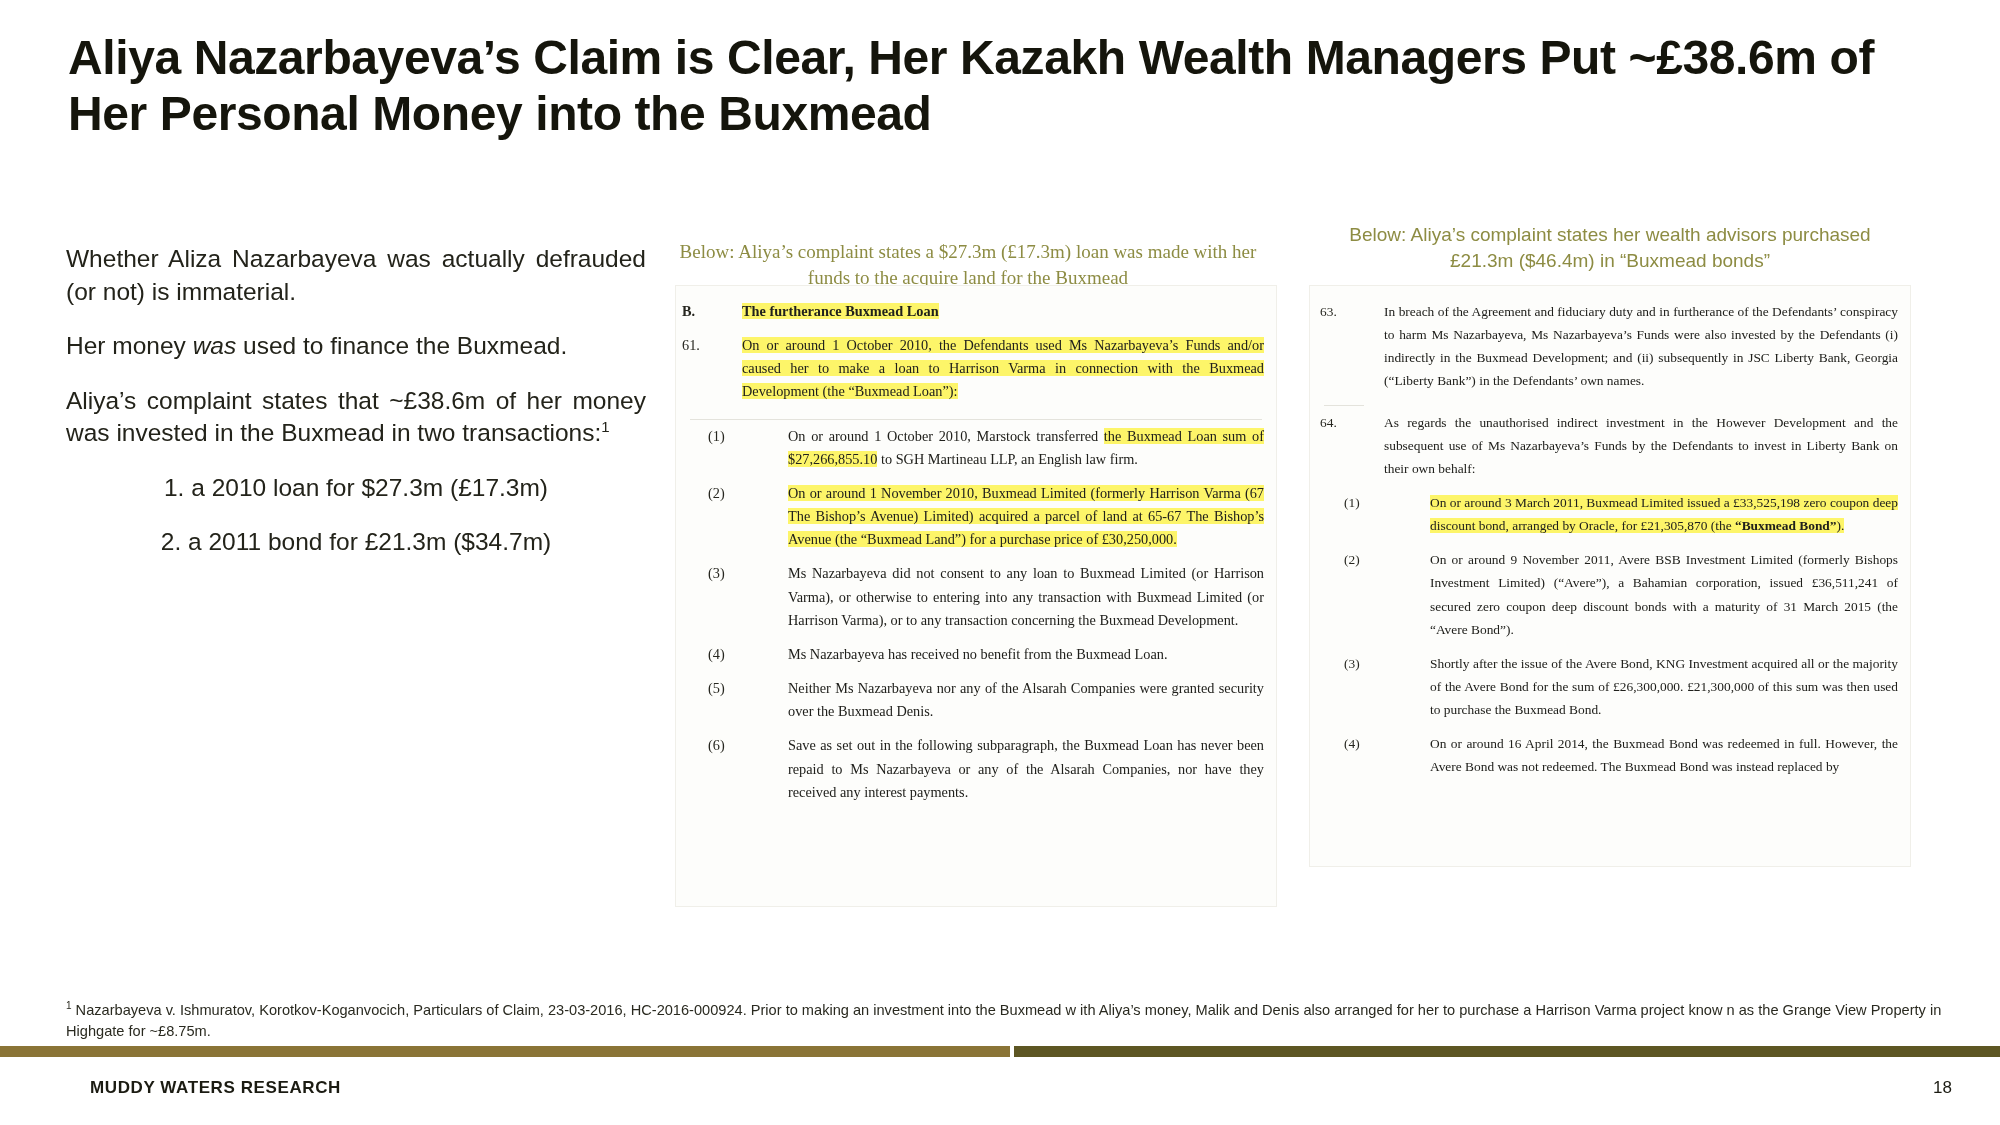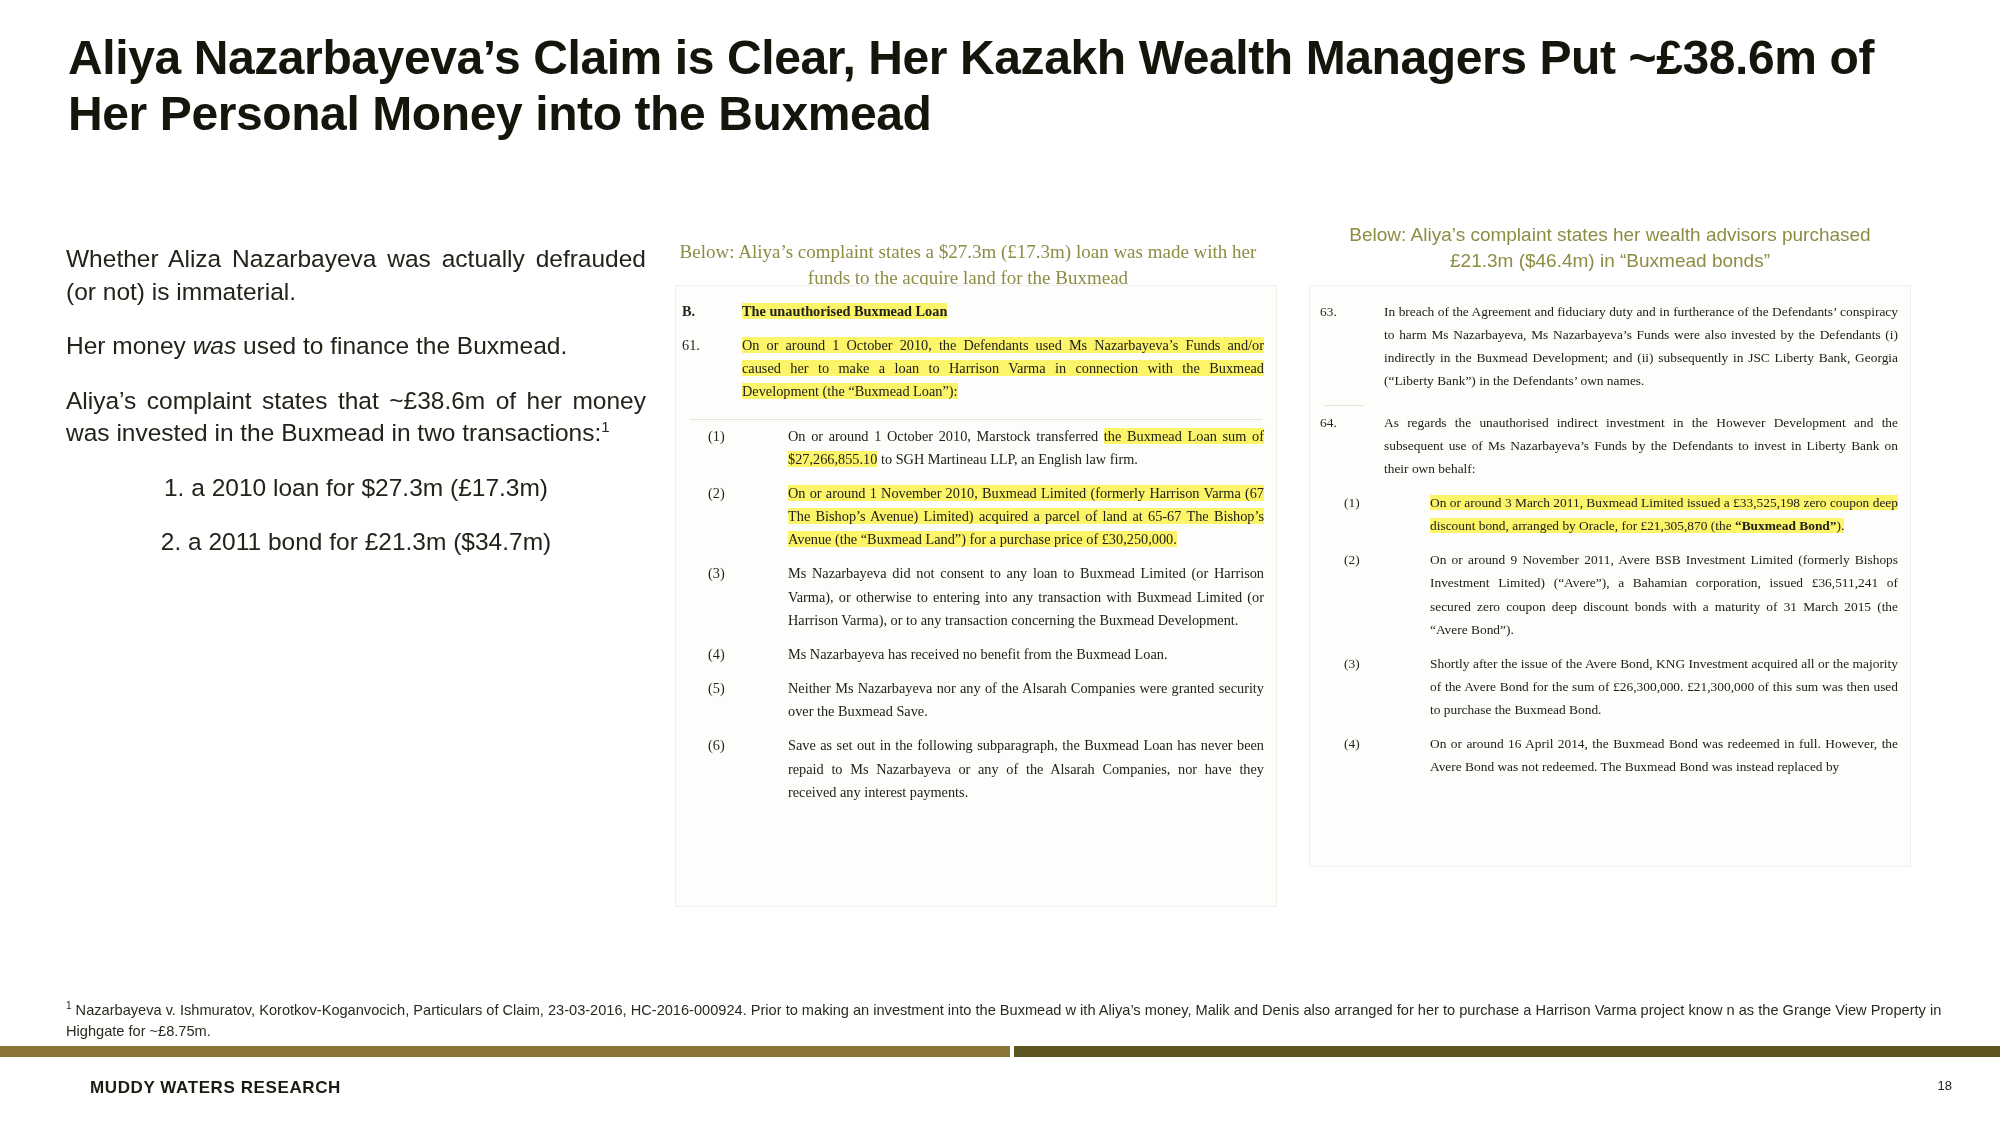--- a/index.html
+++ b/index.html
@@ -164,21 +164,21 @@
     font-size: 17px;
     font-weight: bold;
     letter-spacing: 0.6px;
     color: #1b1b12;
     margin-left: 35px;
   }
   .page-num {
     position: absolute;
     right: 48px;
     top: 1078px;
-    font-size: 13px;
+    font-size: 17px;
     color: #1b1b12;
   }
 </style>
 </head>
 <body>
 
 <div class="slide">
 
   <div class="title">Aliya Nazarbayeva’s Claim is Clear, Her Kazakh Wealth Managers Put ~£38.6m of Her Personal Money into the Buxmead</div>
 
@@ -194,21 +194,21 @@
     <p class="nojust">2. a 2011 bond for £21.3m ($34.7m)</p>
   </div>
 
   <div class="caption caption-1">Below: Aliya’s complaint states a $27.3m (£17.3m) loan was made with her funds to the acquire land for the Buxmead</div>
   <div class="caption caption-2">Below: Aliya’s complaint states her wealth advisors purchased £21.3m ($46.4m) in “Buxmead bonds”</div>
 
   <div class="exhibit exhibit-1">
     <div style="height:14px"></div>
     <div class="doc-row">
       <div class="doc-num lv1 bold">B.</div>
-      <div class="doc-text bold"><span class="hl bold">The unauthorised Buxmead Loan</span></div>
+      <div class="doc-text bold"><span class="hl bold">The furtherance Buxmead Loan</span></div>
     </div>
     <div class="doc-row">
       <div class="doc-num lv1">61.</div>
       <div class="doc-text"><span class="hl">On or around 1 October 2010, the Defendants used Ms Nazarbayeva’s Funds and/or caused her to make a loan to Harrison Varma in connection with the Buxmead Development (the “Buxmead Loan”):</span></div>
     </div>
     <div style="position:relative;height:10px">
       <div class="hr-line" style="top:4px"></div>
     </div>
 
     <div class="doc-row">
@@ -226,21 +226,21 @@
       <div class="doc-text">Ms Nazarbayeva did not consent to any loan to Buxmead Limited (or Harrison Varma), or otherwise to entering into any transaction with Buxmead Limited (or Harrison Varma), or to any transaction concerning the Buxmead Development.</div>
     </div>
 
     <div class="doc-row">
       <div class="doc-num lv2">(4)</div>
       <div class="doc-text">Ms Nazarbayeva has received no benefit from the Buxmead Loan.</div>
     </div>
 
     <div class="doc-row">
       <div class="doc-num lv2">(5)</div>
-      <div class="doc-text">Neither Ms Nazarbayeva nor any of the Alsarah Companies were granted security over the Buxmead Save.</div>
+      <div class="doc-text">Neither Ms Nazarbayeva nor any of the Alsarah Companies were granted security over the Buxmead Denis.</div>
     </div>
 
     <div class="doc-row">
       <div class="doc-num lv2">(6)</div>
       <div class="doc-text">Save as set out in the following subparagraph, the Buxmead Loan has never been repaid to Ms Nazarbayeva or any of the Alsarah Companies, nor have they received any interest payments.</div>
     </div>
   </div>
 
   <div class="exhibit exhibit-2">
     <div style="height:14px"></div>

